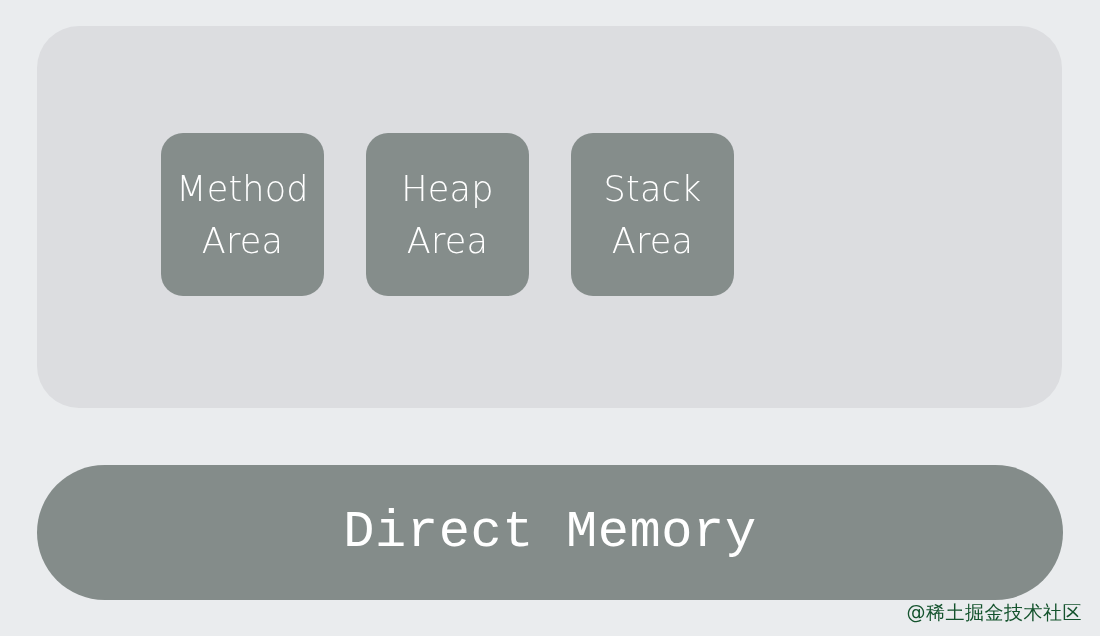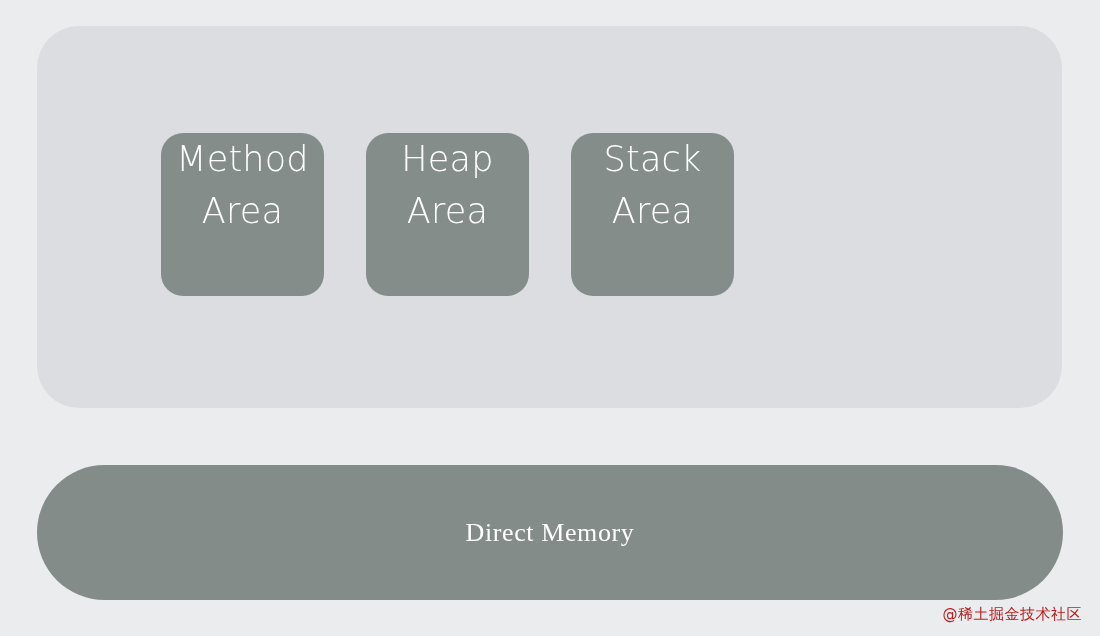--- a/index.html
+++ b/index.html
@@ -47,20 +47,21 @@
     align-items: flex-start;
     gap: 42px;
   }
 
   .area-box {
     width: 163px;
     height: 163px;
     background: #858d8b;
     border-radius: 22px;
     display: flex;
+    align-items: center;
     justify-content: center;
     box-sizing: border-box;
     flex: 0 0 auto;
   }
 
   .area-box-label {
     color: #ffffff;
     font-size: 35px;
     font-weight: 300;
     line-height: 52px;
@@ -80,35 +81,35 @@
     background: #848c8a;
     border-radius: 68px;
     display: flex;
     align-items: center;
     justify-content: center;
     box-sizing: border-box;
   }
 
   .direct-memory-label {
     color: #ffffff;
-    font-size: 26px;
+    font-size: 52px;
     font-weight: 300;
     letter-spacing: 0.6px;
     line-height: 1;
     text-align: center;
-    font-family: Liberation Serif, serif;
+    font-family: Liberation Mono, monospace;
   }
 
   
   .watermark {
     position: absolute;
     right: 18px;
     bottom: 14px;
-    color: #b91c1c;
-    font-size: 15px;
+    color: #14532d;
+    font-size: 19px;
     font-weight: 400;
     letter-spacing: 0.5px;
     line-height: 1;
     white-space: nowrap;
     font-family: "DejaVu Sans", "Liberation Sans", sans-serif;
   }
 </style>
 </head>
 <body>
 

